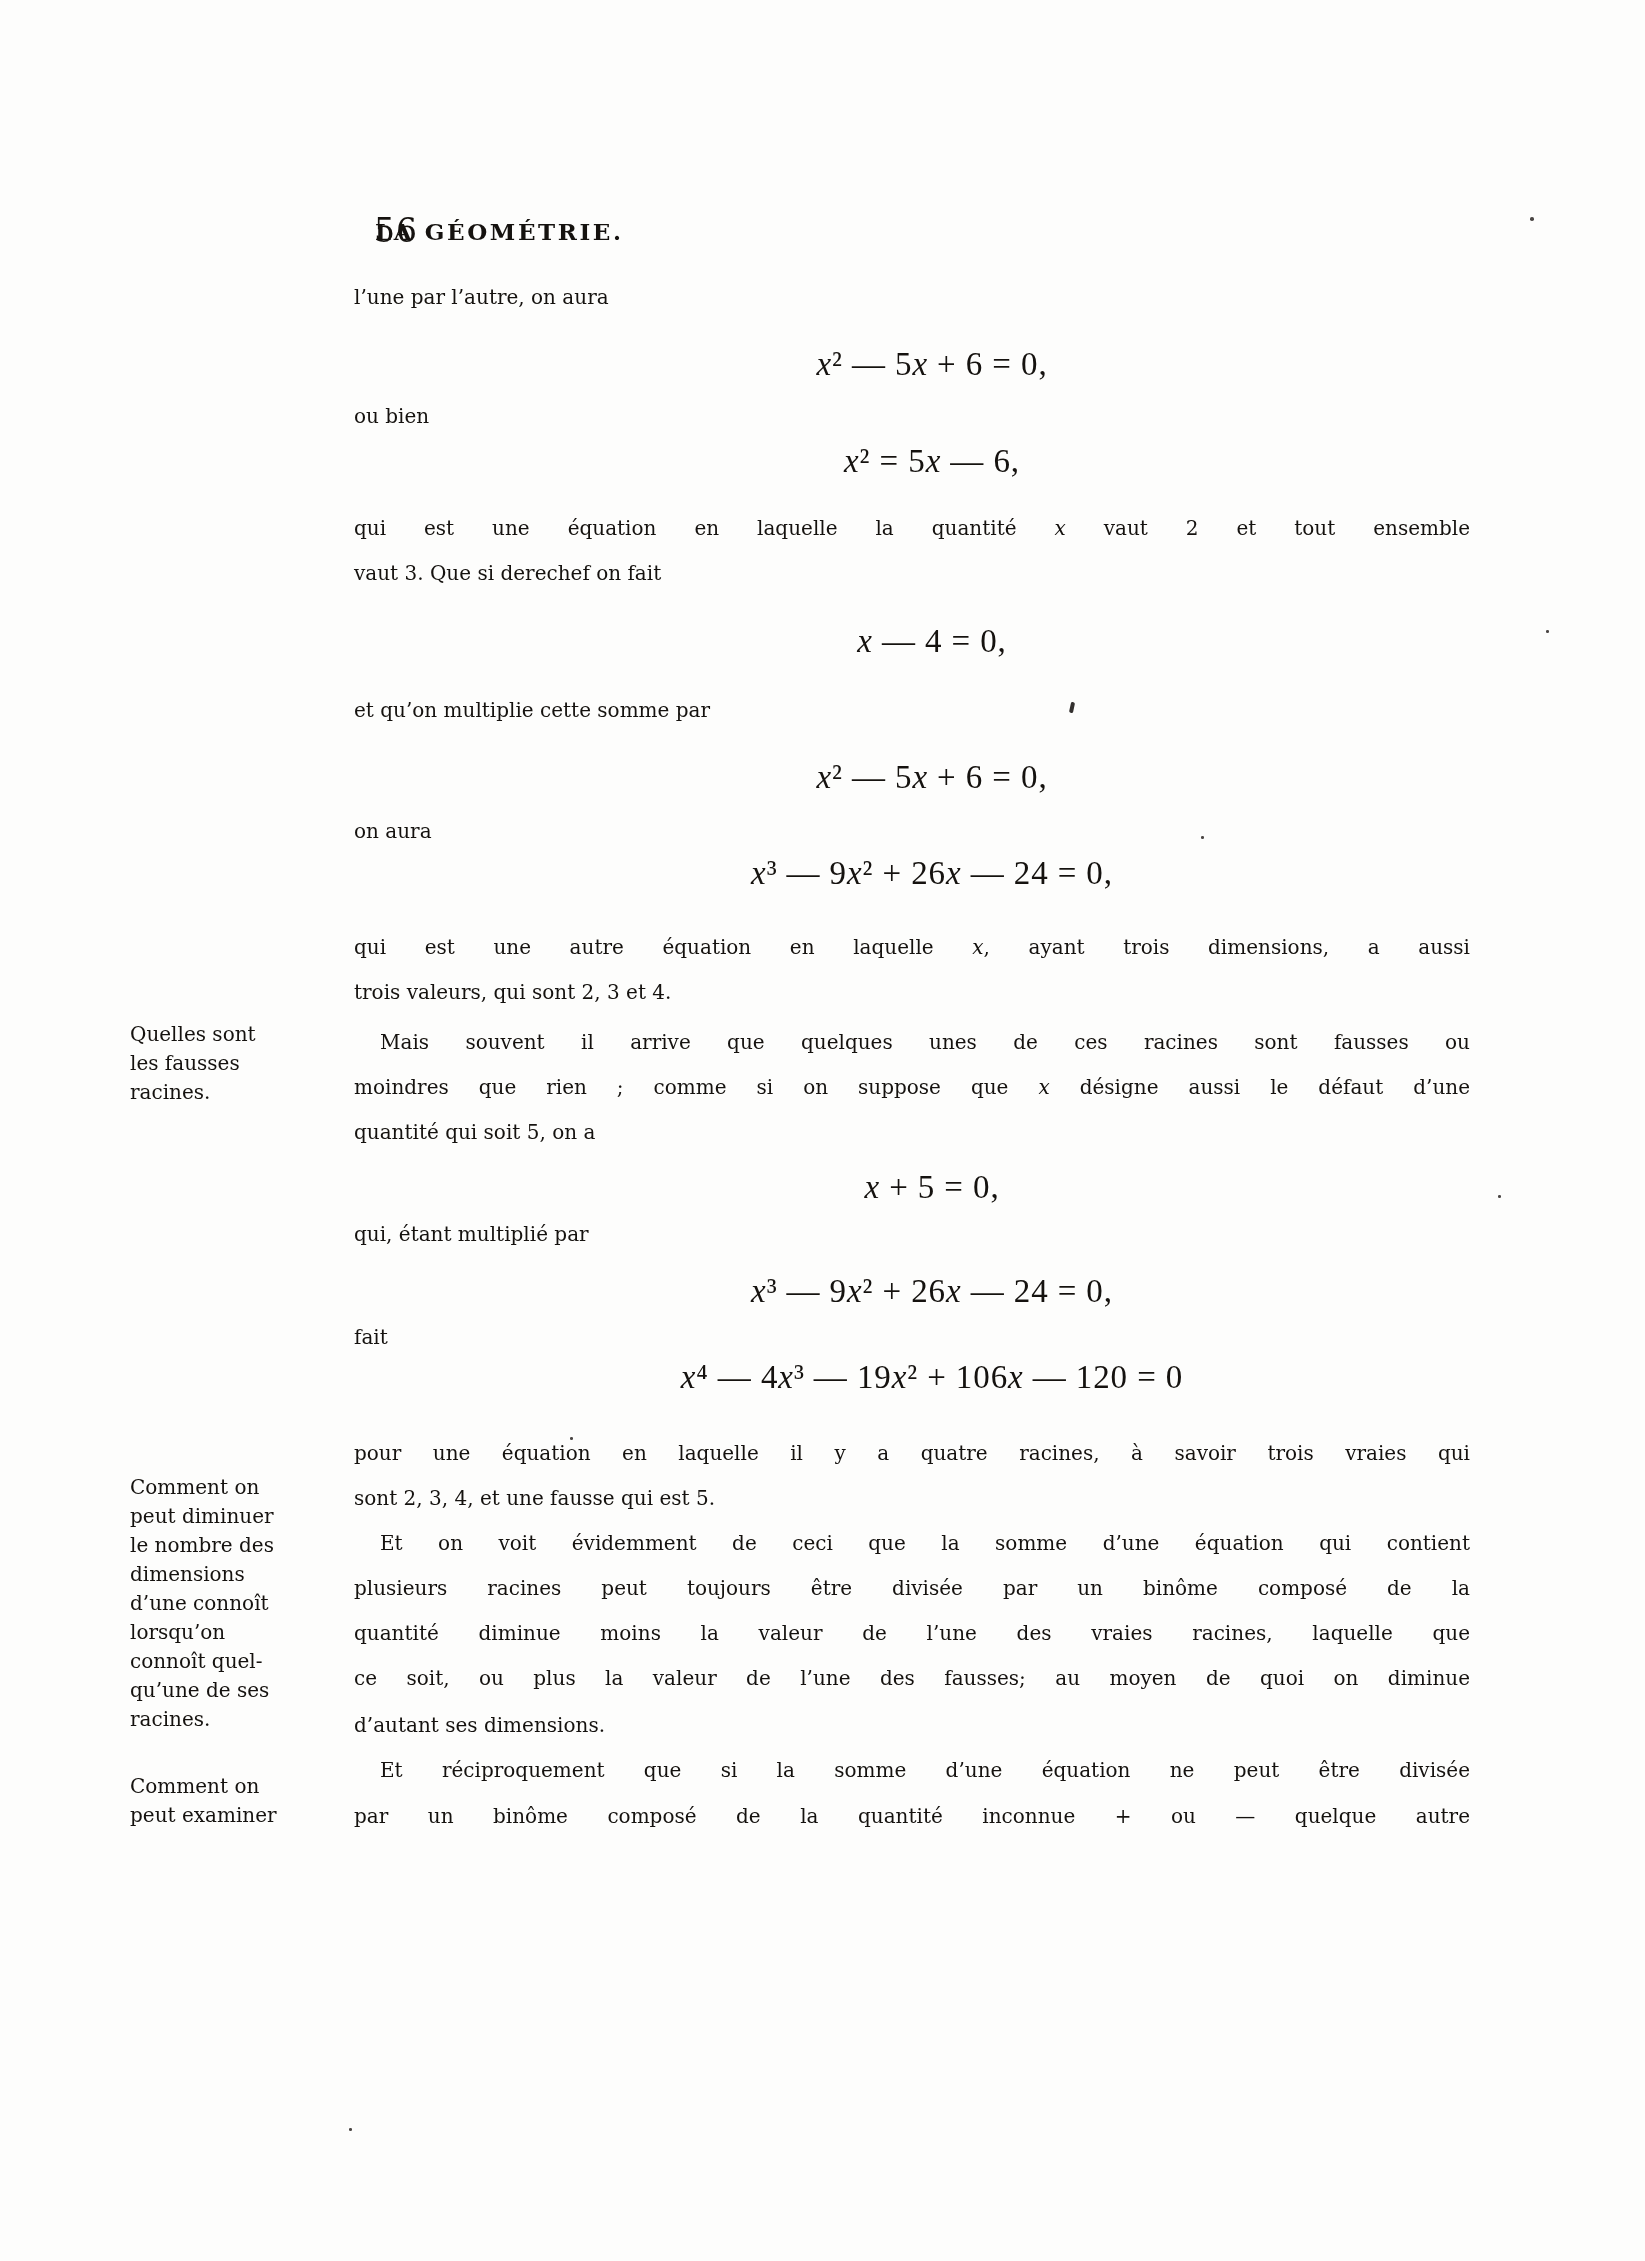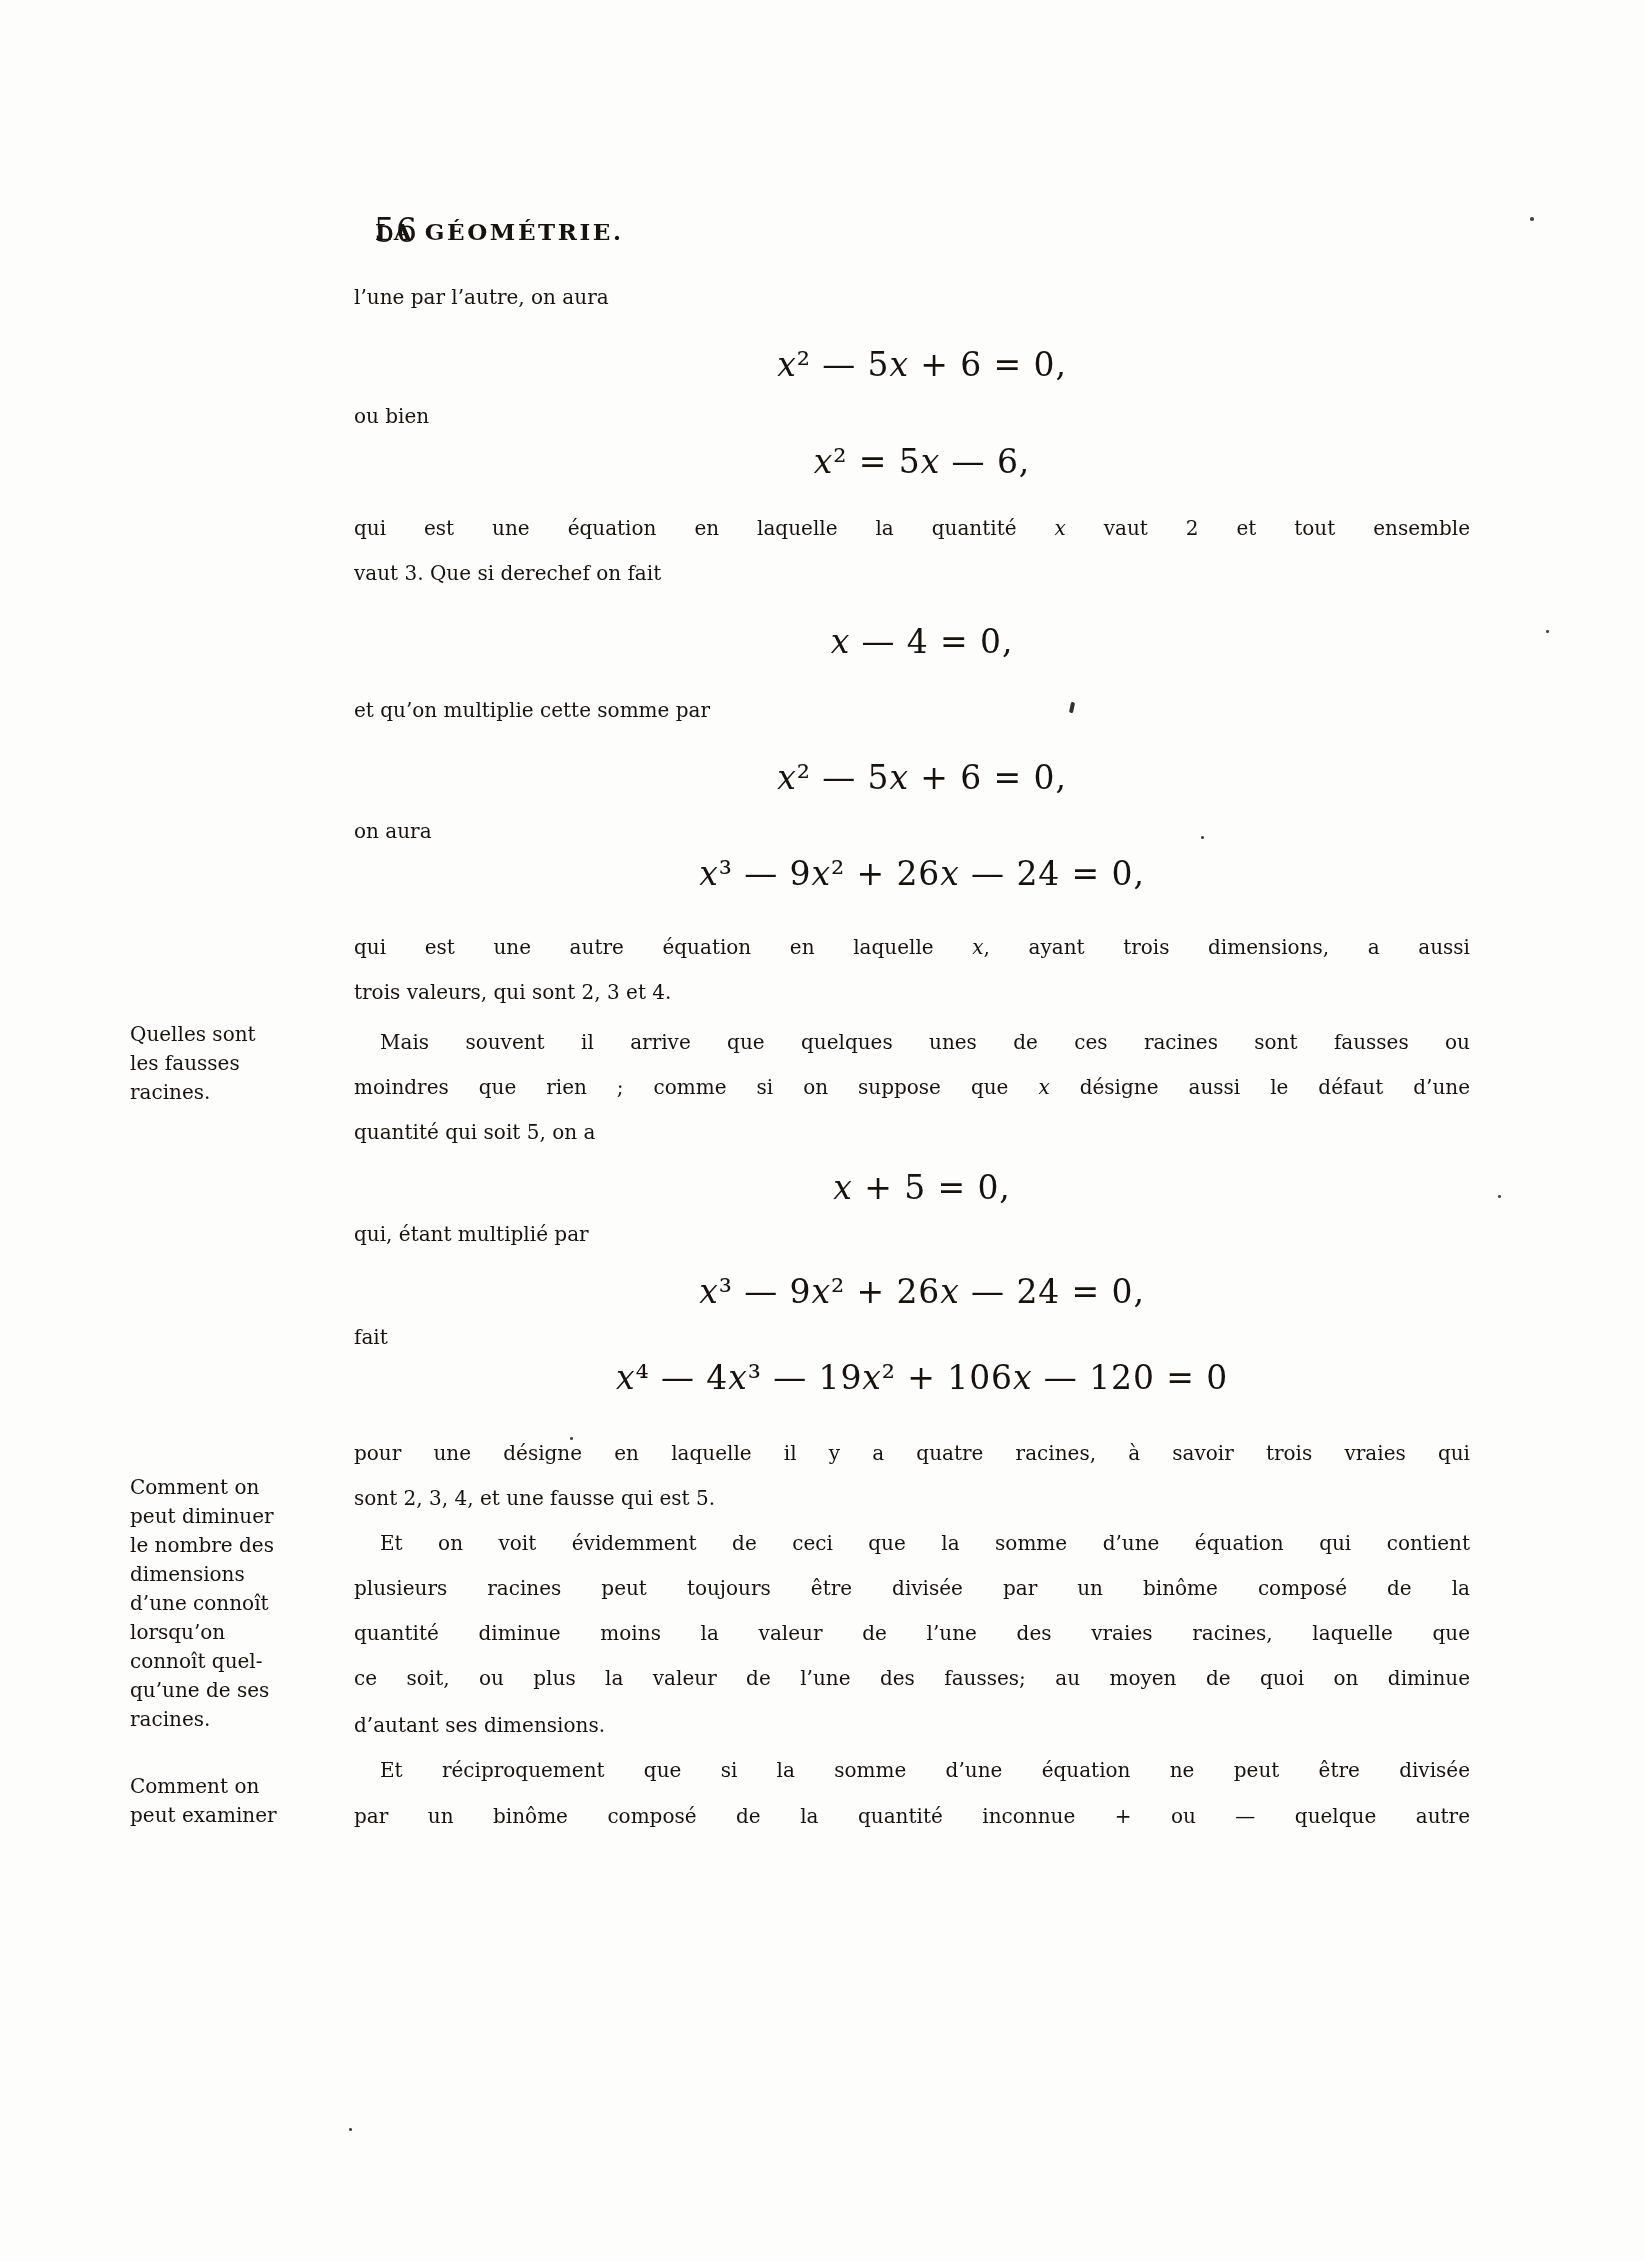--- a/index.html
+++ b/index.html
@@ -22,23 +22,24 @@
     text-align:left;font-size:23px;font-weight:bold;letter-spacing:2.6px;
   }
   
   .bl{
     position:absolute;left:354px;width:1116px;height:47px;
     font-size:20px;line-height:41px;white-space:pre-wrap;
   }
   .j{text-align:justify;text-align-last:justify;}
   .ind{text-indent:26px;}
   .eq{
-    position:absolute;left:364px;width:1116px;height:50px;
+    position:absolute;left:374px;width:1116px;height:50px;
     font-size:33px;line-height:45px;text-align:center;
     letter-spacing:0.9px;
+    font-family:Liberation Serif, serif;
   }
   .eq i, .bl i{font-style:italic;}
   
   .mnote{
     position:absolute;left:130px;width:259px;
     font-size:20px;line-height:29px;text-align:left;
   }
   .mnote div{white-space:nowrap;}
   
   .speck{position:absolute;background:#2a2623;border-radius:50%;opacity:.85;}
@@ -66,21 +67,21 @@
   <div class="bl j" style="top:927px">qui est une autre équation en laquelle <i>x</i>, ayant trois dimensions, a aussi</div>
   <div class="bl" style="top:972px">trois valeurs, qui sont 2, 3 et 4.</div>
   <div class="bl j ind" style="top:1022px">Mais souvent il arrive que quelques unes de ces racines sont fausses ou</div>
   <div class="bl j" style="top:1067px">moindres que rien ; comme si on suppose que <i>x</i> désigne aussi le défaut d’une</div>
   <div class="bl" style="top:1112px">quantité qui soit 5, on a</div>
   <div class="eq" style="top:1165px"><i>x</i> + 5 = 0,</div>
   <div class="bl" style="top:1214px">qui, étant multiplié par</div>
   <div class="eq" style="top:1269px"><i>x</i>³ — 9<i>x</i>² + 26<i>x</i> — 24 = 0,</div>
   <div class="bl" style="top:1317px">fait</div>
   <div class="eq" style="top:1355px"><i>x</i>⁴ — 4<i>x</i>³ — 19<i>x</i>² + 106<i>x</i> — 120 = 0</div>
-  <div class="bl j" style="top:1433px">pour une désigne en laquelle il y a quatre racines, à savoir trois vraies qui</div>
+  <div class="bl j" style="top:1433px">pour une équation en laquelle il y a quatre racines, à savoir trois vraies qui</div>
   <div class="bl" style="top:1478px">sont 2, 3, 4, et une fausse qui est 5.</div>
   <div class="bl j ind" style="top:1523px">Et on voit évidemment de ceci que la somme d’une équation qui contient</div>
   <div class="bl j" style="top:1568px">plusieurs racines peut toujours être divisée par un binôme composé de la</div>
   <div class="bl j" style="top:1613px">quantité diminue moins la valeur de l’une des vraies racines, laquelle que</div>
   <div class="bl j" style="top:1658px">ce soit, ou plus la valeur de l’une des fausses; au moyen de quoi on diminue</div>
   <div class="bl" style="top:1705px">d’autant ses dimensions.</div>
   <div class="bl j ind" style="top:1750px">Et réciproquement que si la somme d’une équation ne peut être divisée</div>
   <div class="bl j" style="top:1796px">par un binôme composé de la quantité inconnue + ou — quelque autre</div>
 
   <div class="mnote" style="top:1020px">

